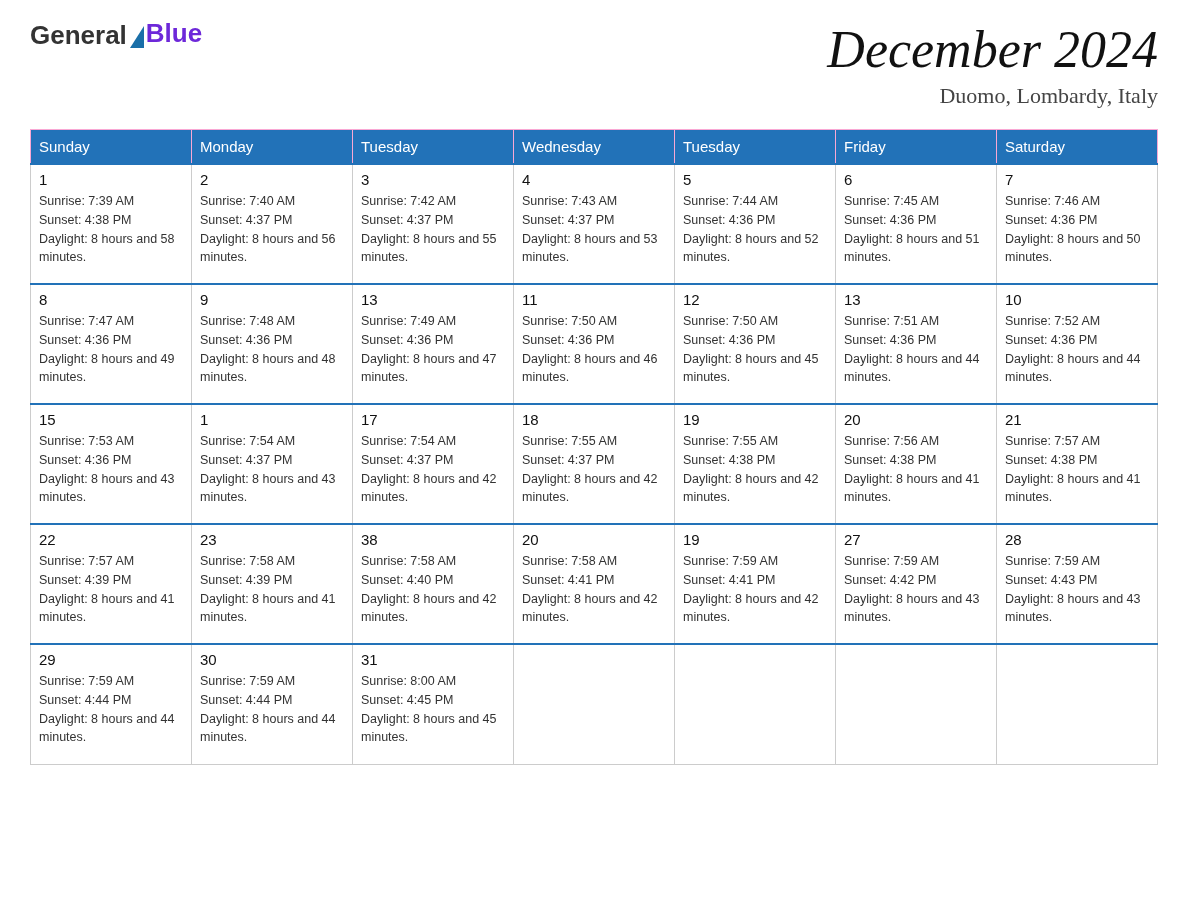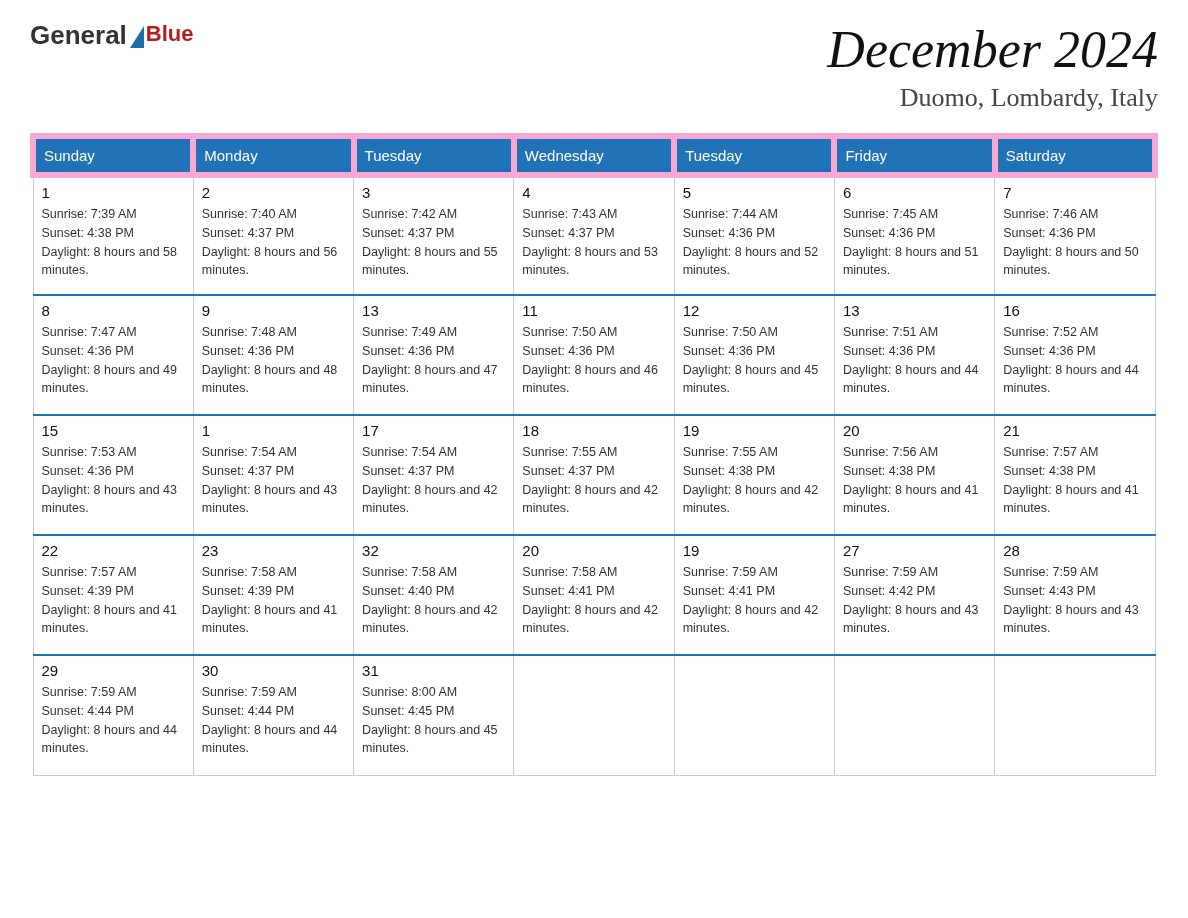--- a/index.html
+++ b/index.html
@@ -34,55 +34,55 @@
     .logo-triangle {
       width: 0;
       height: 0;
       border-left: 14px solid transparent;
       border-right: 0px solid transparent;
       border-bottom: 22px solid #1a6fa8;
       margin-left: 3px;
       margin-top: 2px;
     }
     .logo-blue {
-      font-size: 22px;
+      font-size: 26px;
       font-weight: bold;
-      color: #b91c1c;
+      color: #6d28d9;
       margin-top: -4px;
       margin-left: 2px;
     }
     .title-area {
       text-align: right;
     }
     .month-title {
       font-size: 52px;
       font-weight: normal;
       color: #111;
       font-family: Georgia, serif;
       font-style: italic;
     }
     .location-title {
-      font-size: 26px;
+      font-size: 22px;
       color: #444;
       font-family: Georgia, serif;
       margin-top: 4px;
     }
     .calendar {
       width: 100%;
       border-collapse: collapse;
       table-layout: fixed;
     }
     .calendar th {
       background-color: #2272b8;
       color: #fff;
       font-size: 15px;
       font-weight: normal;
       padding: 8px 8px;
       text-align: left;
-      border: 6px solid #f9a8d4;
+      border: 1px solid #f9a8d4;
     }
     .calendar td {
       vertical-align: top;
       border: 1px solid #ccc;
       border-top: 2px solid #2272b8;
       padding: 6px 8px;
       font-size: 13px;
       color: #222;
       height: 120px;
     }
@@ -234,21 +234,21 @@
       </td>
         <td>
         <span class="day-number">13</span>
         <div class="day-info">
           Sunrise: 7:51 AM<br>
           Sunset: 4:36 PM<br>
           Daylight: 8 hours and 44 minutes.
         </div>
       </td>
         <td>
-        <span class="day-number">16</span>
+        <span class="day-number">10</span>
         <div class="day-info">
           Sunrise: 7:52 AM<br>
           Sunset: 4:36 PM<br>
           Daylight: 8 hours and 44 minutes.
         </div>
       </td>
       </tr>
       <tr>
         <td>
         <span class="day-number">15</span>
@@ -318,21 +318,21 @@
       </td>
         <td>
         <span class="day-number">23</span>
         <div class="day-info">
           Sunrise: 7:58 AM<br>
           Sunset: 4:39 PM<br>
           Daylight: 8 hours and 41 minutes.
         </div>
       </td>
         <td>
-        <span class="day-number">32</span>
+        <span class="day-number">38</span>
         <div class="day-info">
           Sunrise: 7:58 AM<br>
           Sunset: 4:40 PM<br>
           Daylight: 8 hours and 42 minutes.
         </div>
       </td>
         <td>
         <span class="day-number">20</span>
         <div class="day-info">
           Sunrise: 7:58 AM<br>

